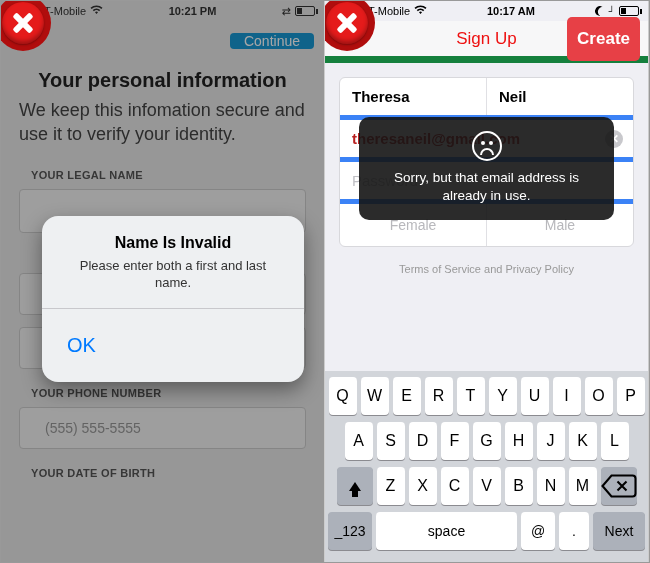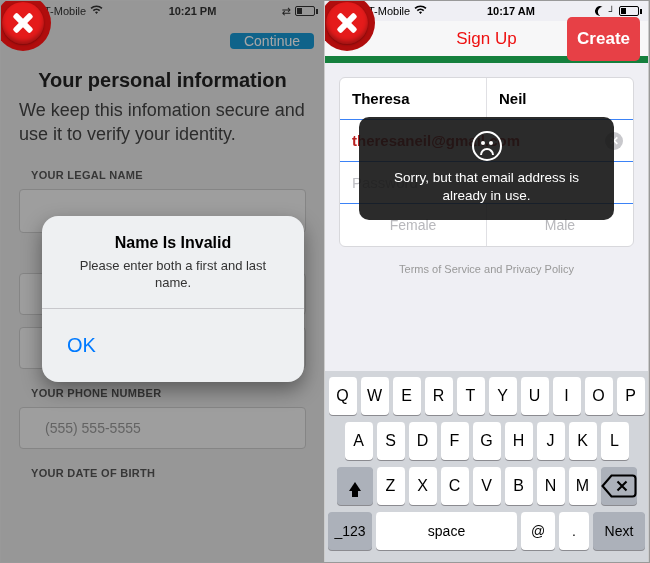--- a/index.html
+++ b/index.html
@@ -47,21 +47,21 @@
   .right-phone { background:#efeff4; }
   .right-phone .statusbar { color:#000; }
   .right-phone .dot.empty{ background:transparent; border:1px solid #000;}
   .right-phone .dot.fill{ background:#000; }
   .navbar-r { height:42px; background:#f7f7f8; border-bottom:7px solid #15803d; display:flex; align-items:center; justify-content:center; position:relative; }
   .navbar-r .title { color:#e11; font-size:17px; font-weight:500; }
   .navbar-r .x-cancel { position:absolute; left:10px; color:#888; font-size:20px; font-weight:300;}
   .create-btn { position:absolute; right:8px; background:#e74046; color:#fff; font-size:17px; font-weight:600; padding:12px 10px; border-radius:5px; }
   .r-content { padding: 14px 14px 0; position:relative; }
   .card { background:#fff; border:1px solid #d8d8dc; border-radius:6px; overflow:hidden; }
-  .row { display:flex; height:42px; border-bottom:1px solid #3b82f6; }
+  .row { display:flex; height:42px; border-bottom:5px solid #3b82f6; }
   .row:last-child{ border-bottom:none;}
   .cell { flex:1; display:flex; align-items:center; padding:0 12px; font-size:15px; }
   .cell + .cell { border-left:1px solid #e0e0e4;}
   .name-cell{ font-weight:600; color:#000;}
   .email-cell { color:#b92020; font-weight:600; position:relative;}
   .clear-x { position:absolute; right:10px; width:18px; height:18px; border-radius:50%; background:#c8c8cc; display:flex; align-items:center; justify-content:center; color:#fff; font-size:12px; line-height:1;}
   .pw-cell { color:#bfbfc4;}
   .gender-cell{ color:#b8b8bc; font-size:14px; justify-content:center;}
   .terms { text-align:center; font-size:11px; color:#999; padding:16px 0;}
 

